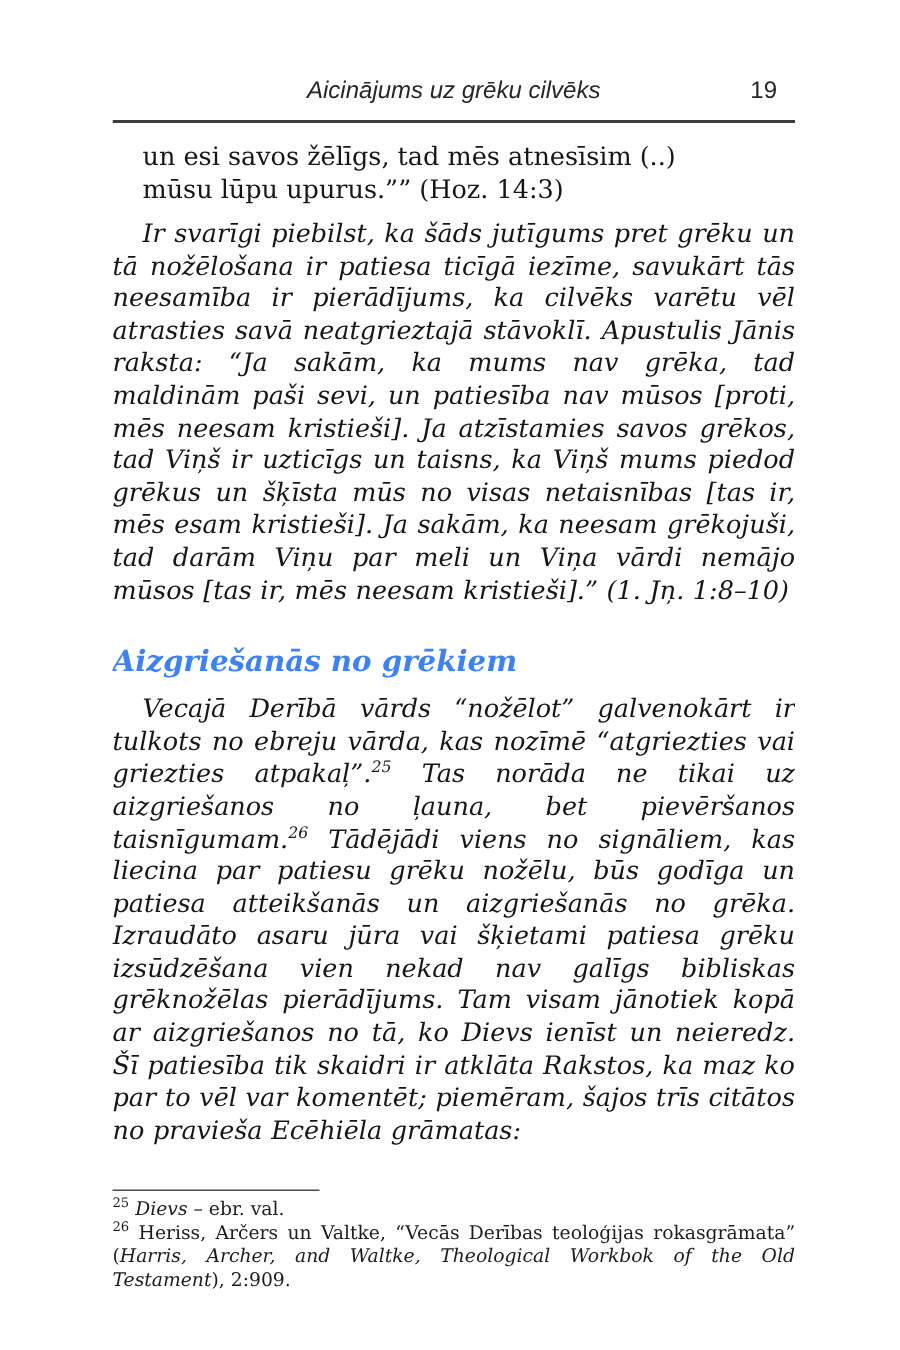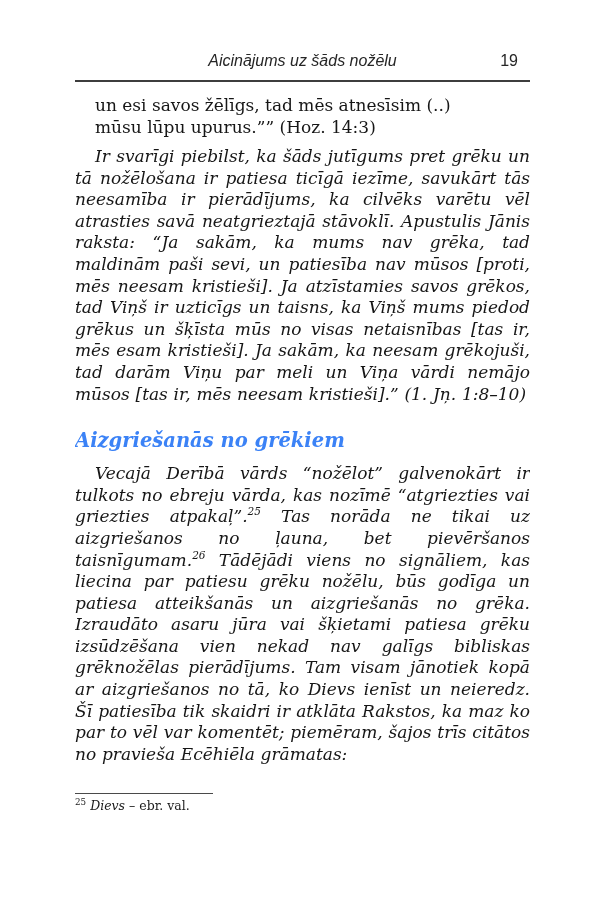--- a/index.html
+++ b/index.html
@@ -106,21 +106,21 @@
   p.footnote sup { font-size: 0.7em; line-height: 0; vertical-align: super; }
 </style>
 </head>
 <body>
 
 <div class="page">
 
   <div class="text-col">
 
     <div class="running-head">
-      <span class="running-title">Aicinājums uz šāds nožēlu</span>
+      <span class="running-title">Aicinājums uz grēku cilvēks</span>
       <span class="page-number">19</span>
     </div>
     <hr class="head-rule">
 
     <div class="quote">
       <div>un esi savos žēlīgs, tad mēs atnesīsim (..)</div>
       <div>mūsu lūpu upurus.”” (Hoz. 14:3)</div>
     </div>
 
     <p class="body-para">Ir svarīgi piebilst, ka šāds jutīgums pret grēku un tā nožēlošana ir patiesa ticīgā iezīme, savukārt tās neesamība ir pierādījums, ka cilvēks varētu vēl atrasties savā neatgrieztajā stāvoklī. Apustulis Jānis raksta: “Ja sakām, ka mums nav grēka, tad maldinām paši sevi, un patiesība nav mūsos [proti, mēs neesam kristieši]. Ja atzīstamies savos grēkos, tad Viņš ir uzticīgs un taisns, ka Viņš mums piedod grēkus un šķīsta mūs no visas netaisnības [tas ir, mēs esam kristieši]. Ja sakām, ka neesam grēkojuši, tad darām Viņu par meli un Viņa vārdi nemājo mūsos [tas ir, mēs neesam kristieši].” (1. Jņ. 1:8–10)</p>
@@ -129,15 +129,17 @@
     <h2 class="section-heading">Aizgriešanās no grēkiem</h2>
 
     <p class="body-para"><span>Vecajā Derībā vārds “nožēlot” galvenokārt ir tulkots no ebreju vārda, kas nozīmē “atgriezties vai griezties atpakaļ”.</span><sup class="fn-ref">25</sup><span> Tas norāda ne tikai uz aizgriešanos no ļauna, bet pievēršanos taisnīgumam.</span><sup class="fn-ref">26</sup><span> Tādējādi viens no signāliem, kas liecina par patiesu grēku nožēlu, būs godīga un patiesa atteikšanās un aizgriešanās no grēka. Izraudāto asaru jūra vai šķietami patiesa grēku izsūdzēšana vien nekad nav galīgs bibliskas grēknožēlas pierādījums. Tam visam jānotiek kopā ar aizgriešanos no tā, ko Dievs ienīst un neieredz. Šī patiesība tik skaidri ir atklāta Rakstos, ka maz ko par to vēl var komentēt; piemēram, šajos trīs citātos no pravieša Ecēhiēla grāmatas:</span></p>
 
   </div>
 
   <div class="footnotes">
     <hr class="fn-rule">
     <p class="footnote"><sup>25</sup>
 <i>Dievs</i><span> – ebr. val.</span></p>
+    <p class="footnote"><sup>26</sup>
+<span>Heriss, Arčers un Valtke, “Vecās Derības teoloģijas rokasgrāmata” (</span><i>Harris, Archer, and Waltke, Theological Workbok of the Old Testament</i><span>), 2:909.</span></p>
   </div>
 
 </div>
 
 </body></html>

